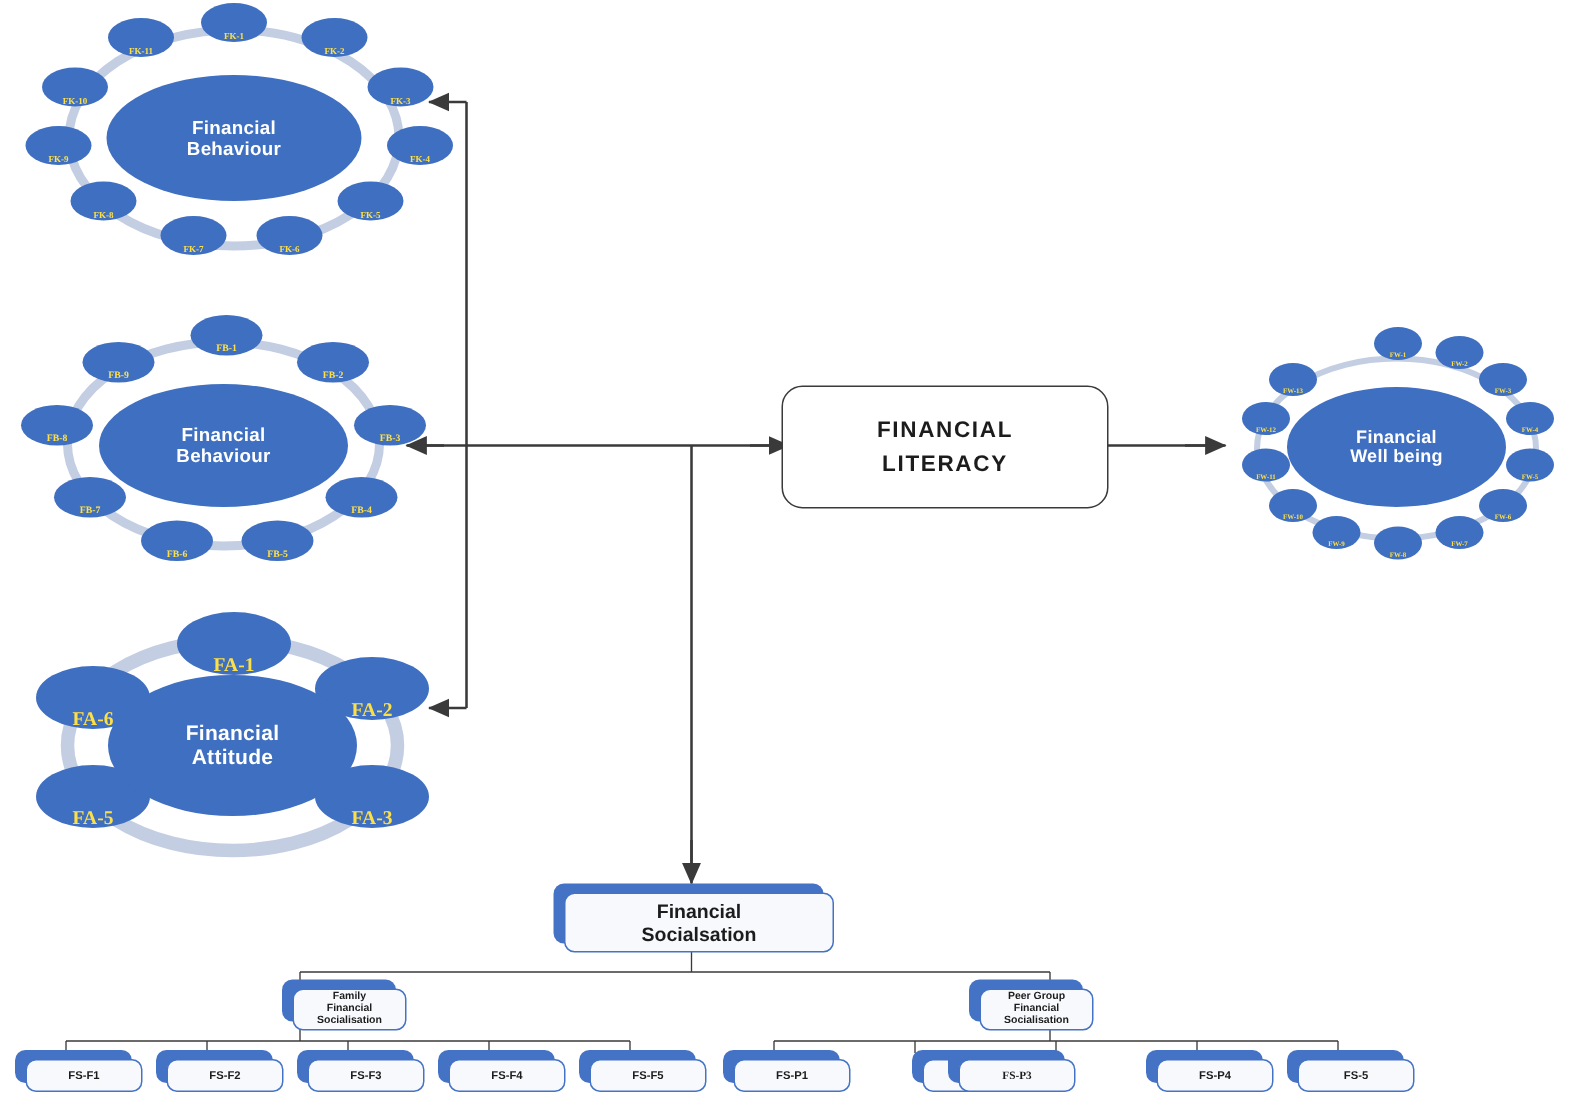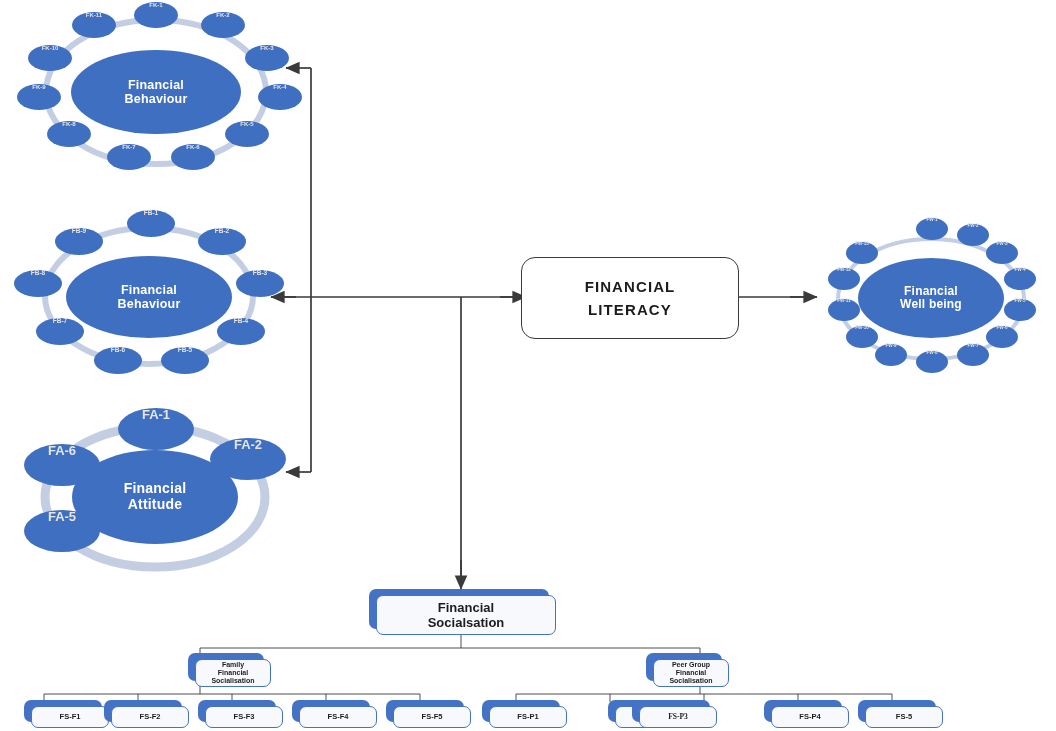--- a/index.html
+++ b/index.html
@@ -43,28 +43,29 @@
     text-align: center;
     font-weight: bold;
     line-height: 1.12;
     letter-spacing: .2px;
     z-index: 3;
   }
   .spoke {
     position: absolute;
     border-radius: 50%;
     background: #3F6FC0;
-    color: #e5e5e5;
+    color: #fde047;
     display: flex;
-    align-items: flex-start;
+    align-items: flex-end;
     justify-content: center;
     text-align: center;
     font-weight: bold;
     line-height: 1.05;
     z-index: 2;
+    font-family: Liberation Serif, serif;
   }
 
   
   .literacy-box {
     position: absolute;
     border: 1.6px solid #3a3a3a;
     border-radius: 14px;
     background: #ffffff;
     display: flex;
     align-items: center;
@@ -267,20 +268,23 @@
         <span>Financial</span><br>
         <span>Attitude</span>
       </span>
     </div>
     <div class="spoke" style="left:108px; top:2px;   width:76px; height:42px; font-size:13px;">
         <span>FA-1</span>
       </div>
     <div class="spoke" style="left:200px; top:32px;  width:76px; height:42px; font-size:13px;">
         <span>FA-2</span>
       </div>
+    <div class="spoke" style="left:200px; top:104px; width:76px; height:42px; font-size:13px;">
+        <span>FA-3</span>
+      </div>
     <div class="spoke" style="left:14px;  top:104px; width:76px; height:42px; font-size:13px;">
         <span>FA-5</span>
       </div>
     <div class="spoke" style="left:14px;  top:38px;  width:76px; height:42px; font-size:13px;">
         <span>FA-6</span>
       </div>
   </div>
 
   <div class="literacy-box" style="left:521px; top:257px; width:216px; height:80px;">
     <span>
@@ -365,21 +369,21 @@
     <div class="card-back"></div>
     <div class="card-front">
       <span>
         <span>Peer Group</span><br>
         <span>Financial</span><br>
         <span>Socialisation</span>
       </span>
     </div>
   </div>
 
-  <div class="card leaf" style="left:24px;  top:700px; width:78px; height:22px;">
+  <div class="card leaf" style="left:10px;  top:700px; width:78px; height:22px;">
     <div class="card-back"></div>
     <div class="card-front">
         <span>FS-F1</span>
       </div>
   </div>
   <div class="card leaf" style="left:104px; top:700px; width:78px; height:22px;">
     <div class="card-back"></div>
     <div class="card-front">
         <span>FS-F2</span>
       </div>

